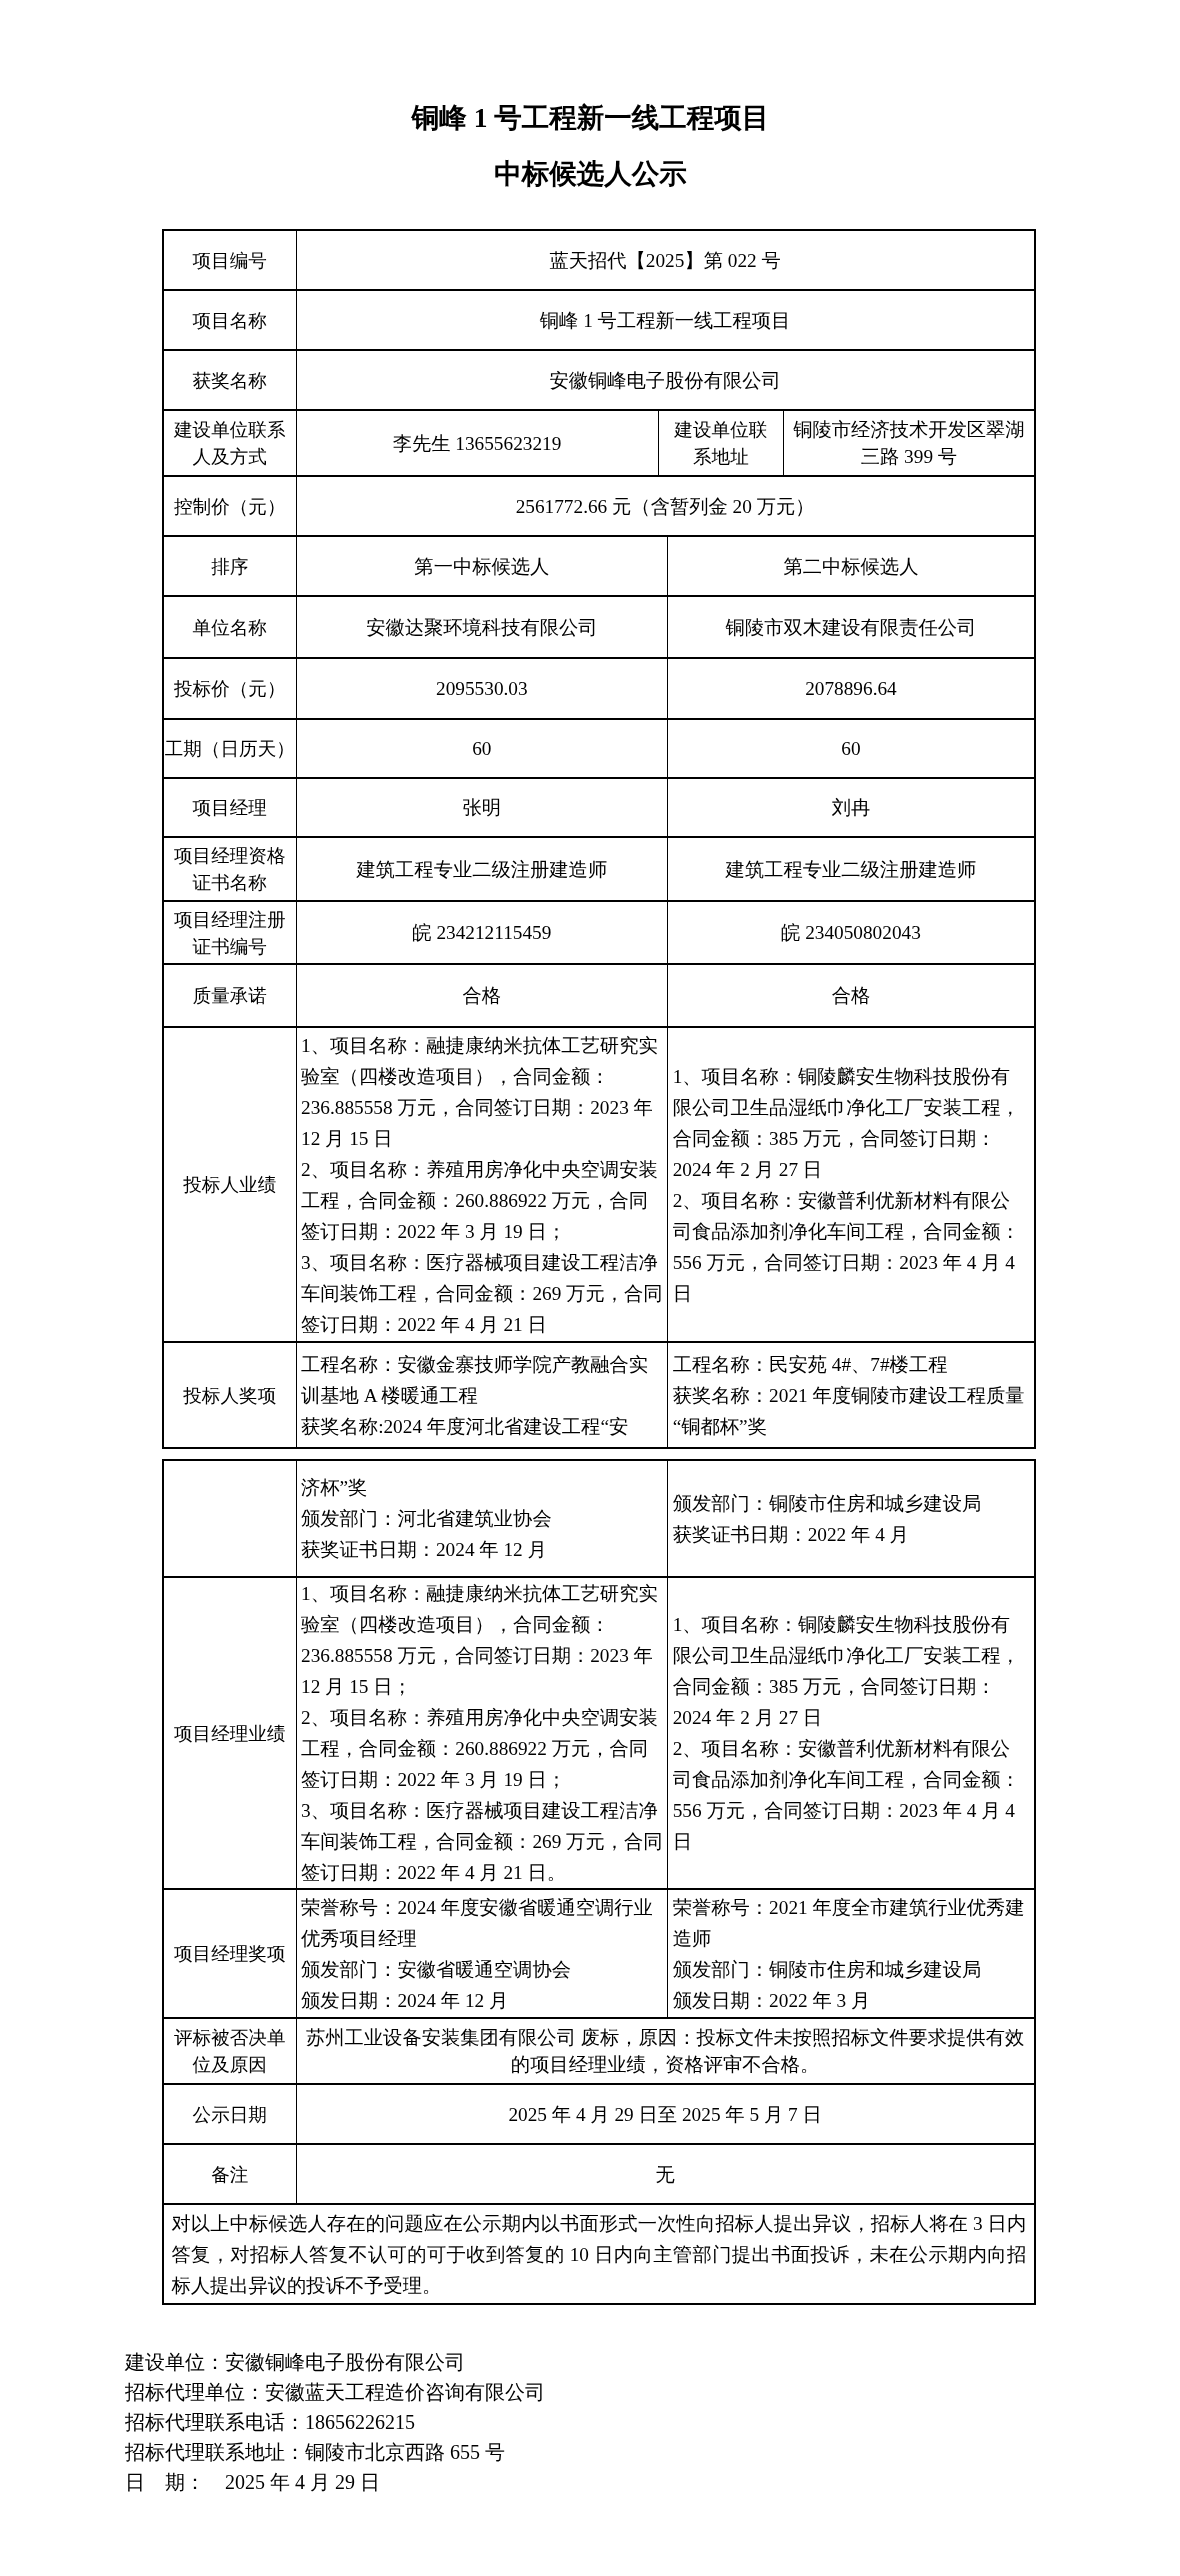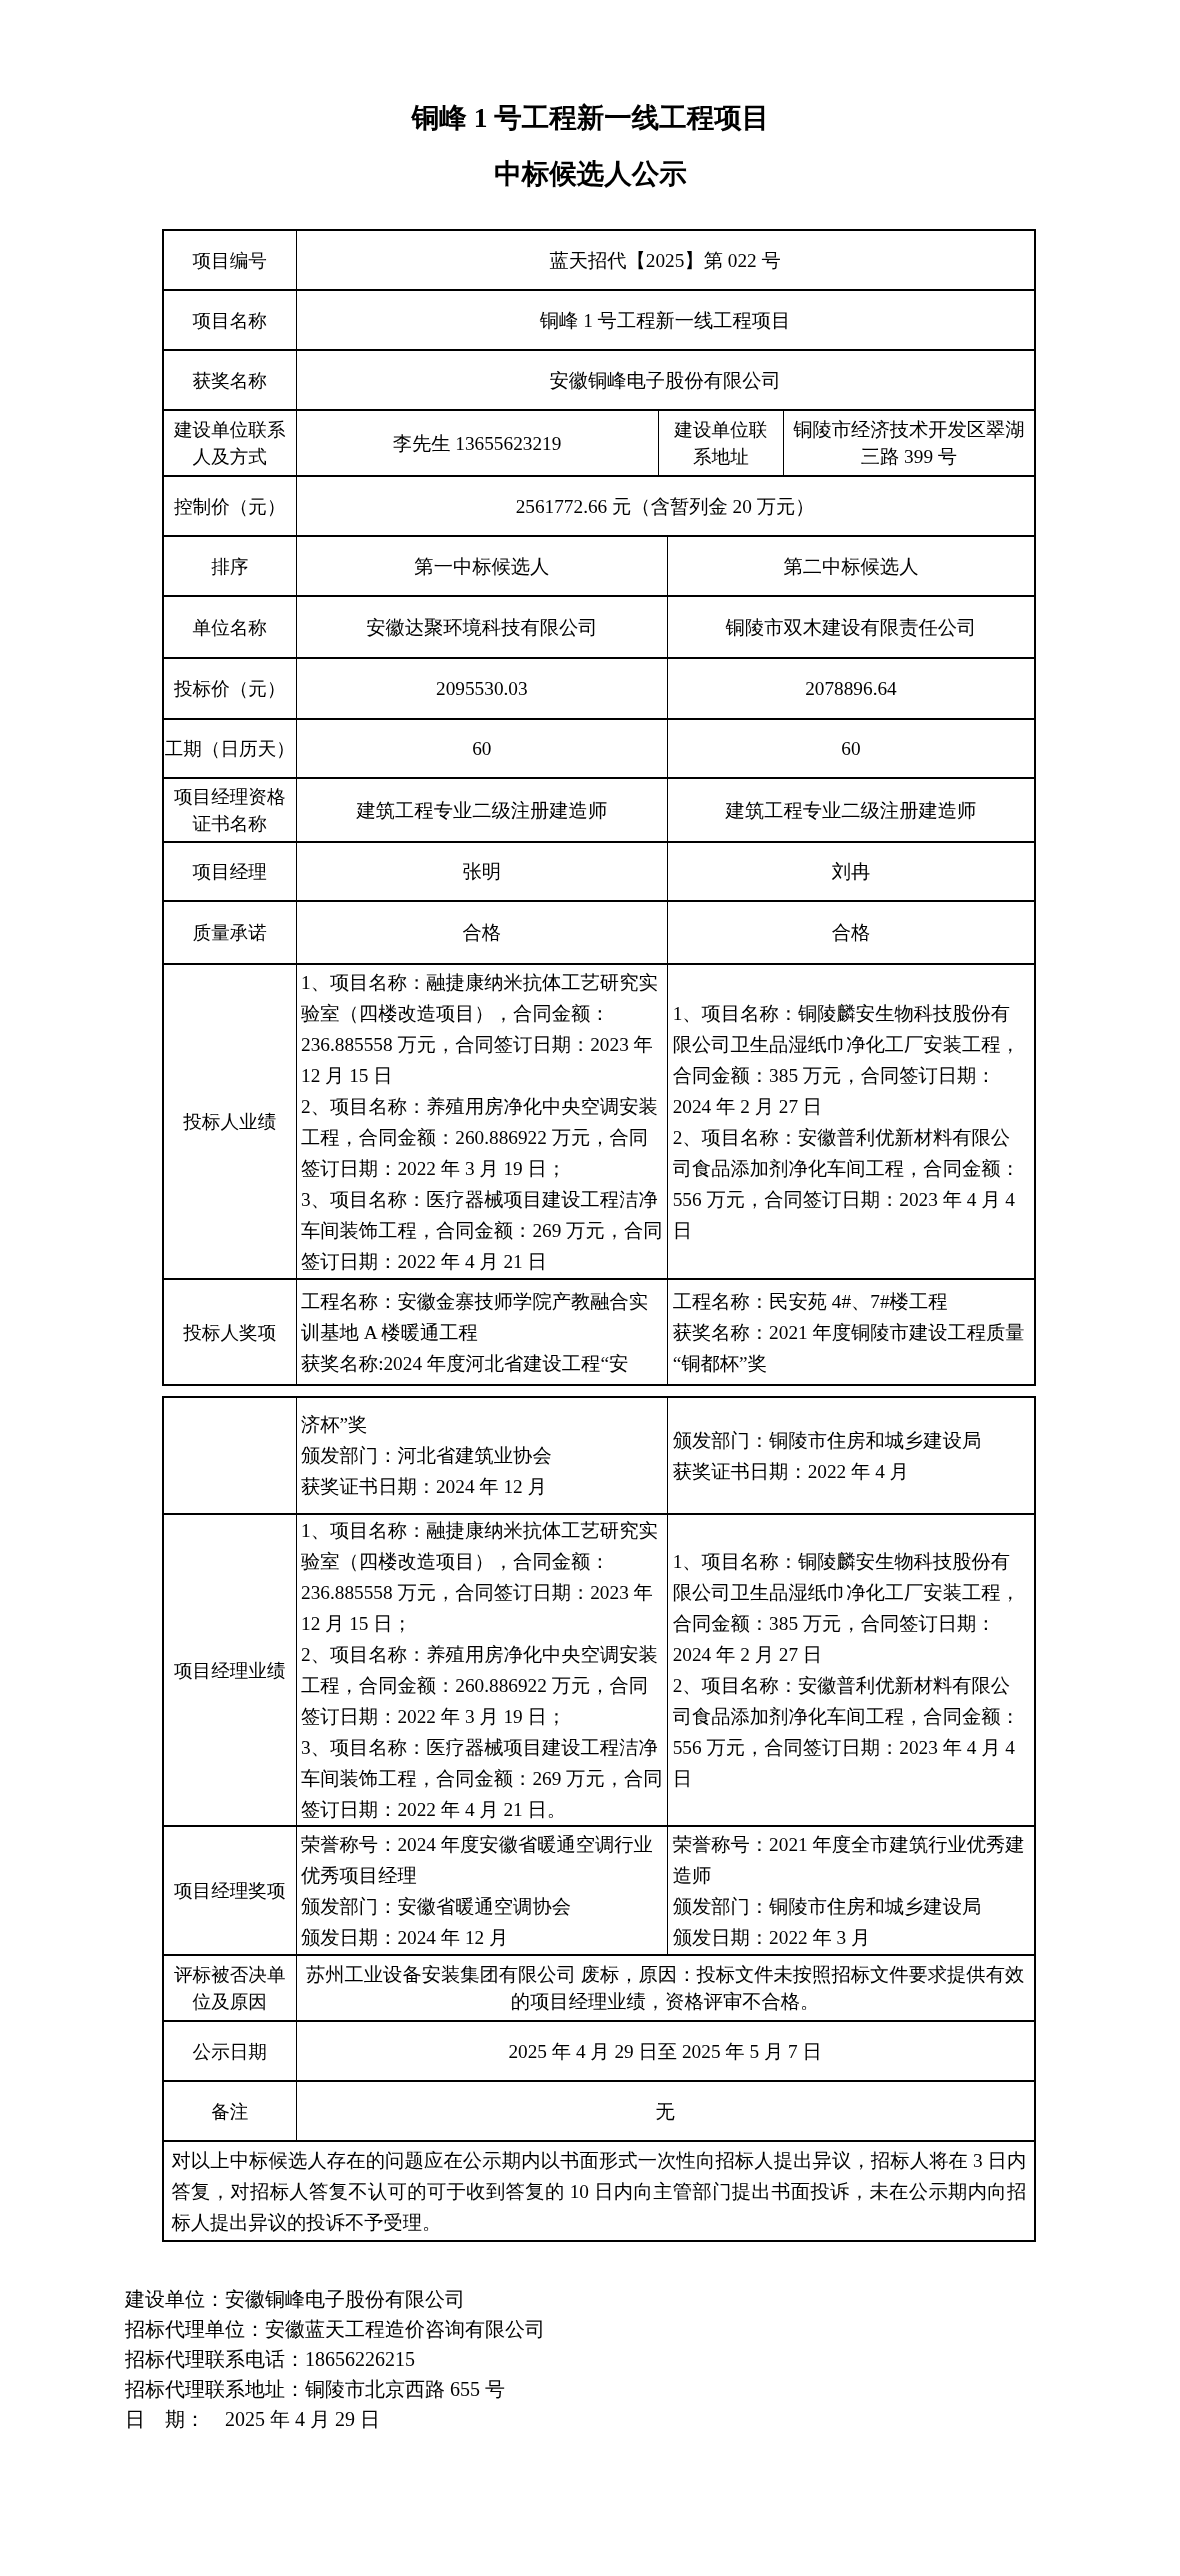--- a/index.html
+++ b/index.html
@@ -82,30 +82,36 @@
   <tr style="height:61px">
     <td class="lab">投标价（元）</td>
     <td class="c" colspan="2">2095530.03</td>
     <td class="c" colspan="2">2078896.64</td>
   </tr>
   <tr style="height:59px">
     <td class="lab">工期（日历天）</td>
     <td class="c" colspan="2">60</td>
     <td class="c" colspan="2">60</td>
   </tr>
+  <tr style="height:59px">
+    <td class="lab">项目经理</td>
+    <td class="c" colspan="2">张明</td>
+    <td class="c" colspan="2">刘冉</td>
+  </tr>
   <tr style="height:64px">
     <td class="lab">项目经理资格
 证书名称</td>
     <td class="c" colspan="2">建筑工程专业二级注册建造师</td>
     <td class="c" colspan="2">建筑工程专业二级注册建造师</td>
   </tr>
-  <tr style="height:59px">
-    <td class="lab">项目经理</td>
-    <td class="c" colspan="2">张明</td>
-    <td class="c" colspan="2">刘冉</td>
+  <tr style="height:63px">
+    <td class="lab">项目经理注册
+证书编号</td>
+    <td class="c" colspan="2">皖 234212115459</td>
+    <td class="c" colspan="2">皖 234050802043</td>
   </tr>
   <tr style="height:63px">
     <td class="lab">质量承诺</td>
     <td class="c" colspan="2">合格</td>
     <td class="c" colspan="2">合格</td>
   </tr>
   <tr style="height:315px">
     <td class="lab">投标人业绩</td>
     <td class="l" colspan="2">1、项目名称：融捷康纳米抗体工艺研究实验室（四楼改造项目），合同金额：236.885558 万元，合同签订日期：2023 年 12 月 15 日
 2、项目名称：养殖用房净化中央空调安装工程，合同金额：260.886922 万元，合同签订日期：2022 年 3 月 19 日；

